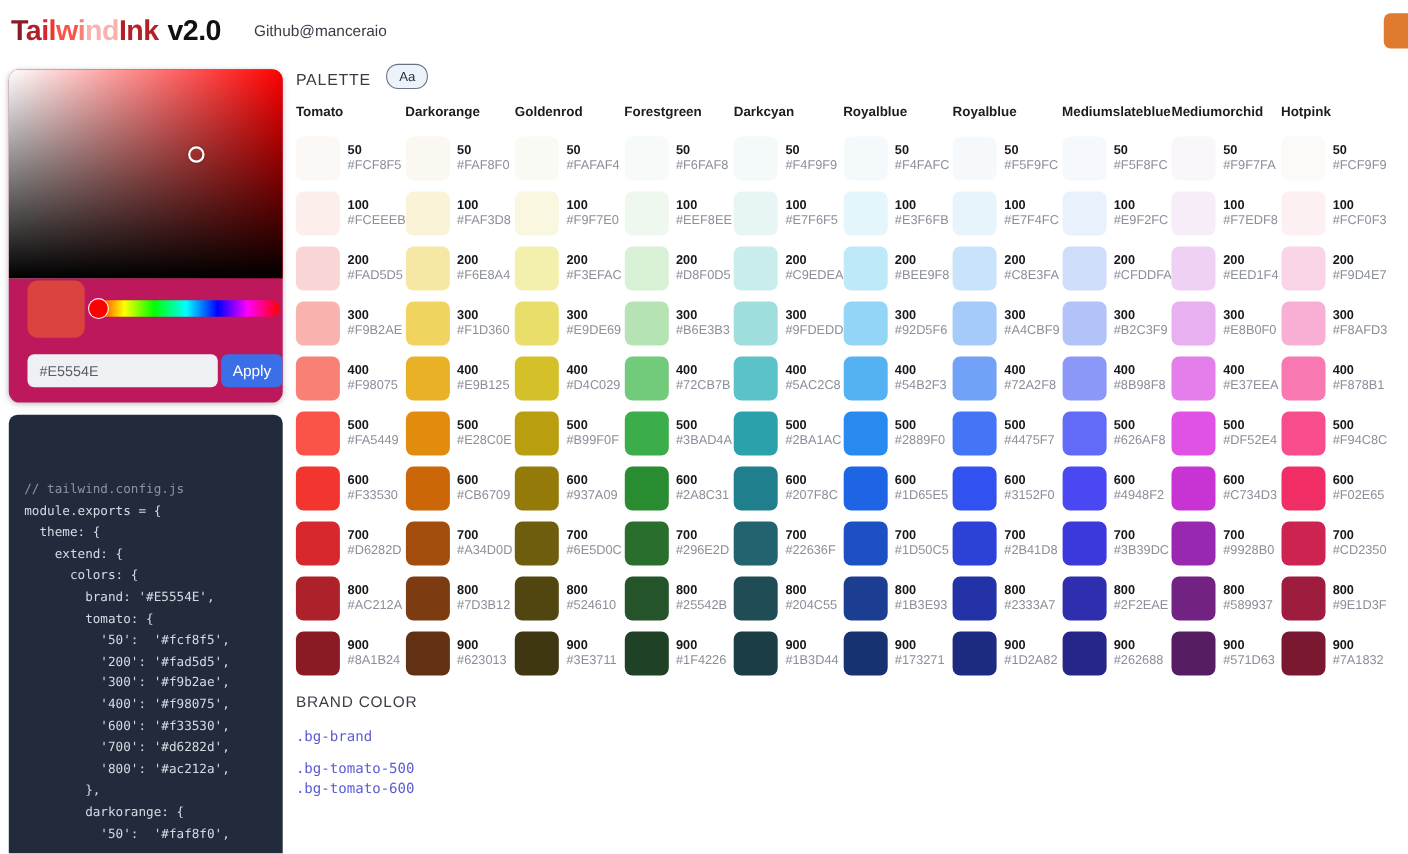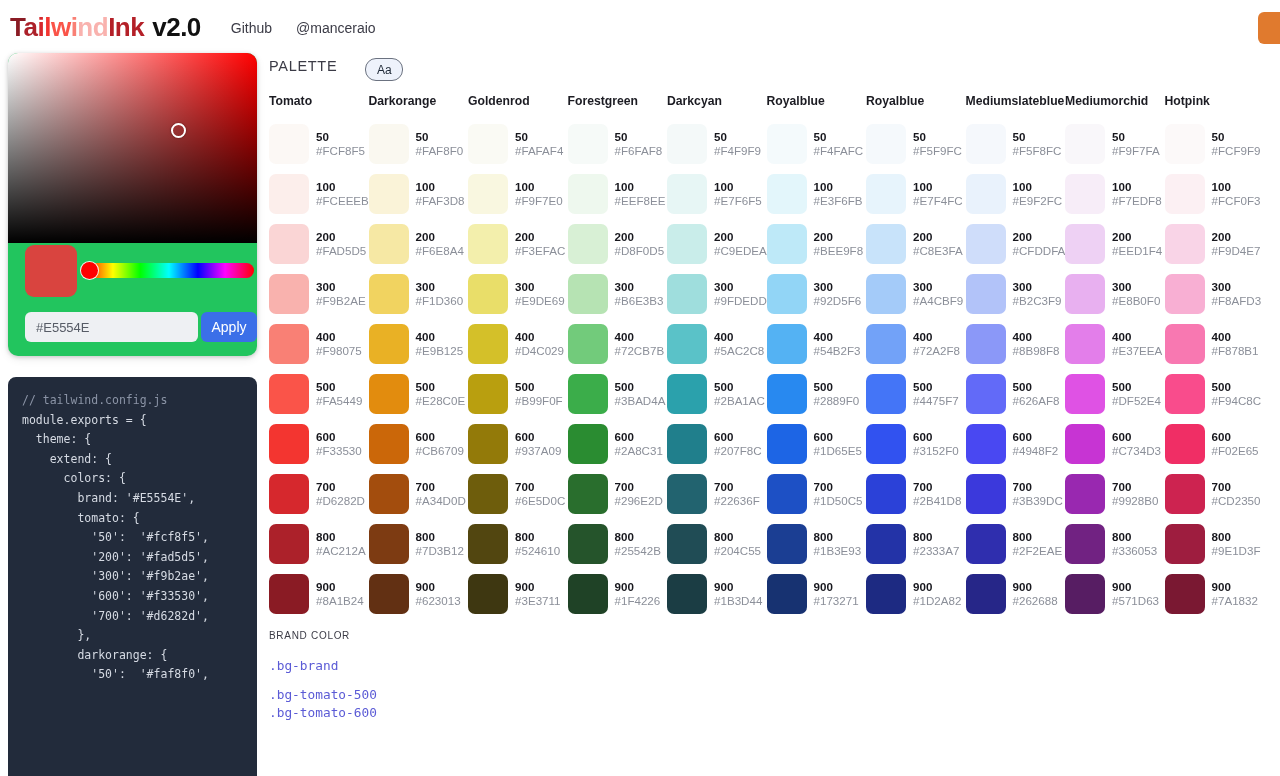--- a/index.html
+++ b/index.html
@@ -20,36 +20,36 @@
   .logo .g1 { color: #8A1B24; }
   .logo .g2 { color: #AC212A; }
   .logo .g3 { color: #D6282D; }
   .logo .g4 { color: #F33530; }
   .logo .g5 { color: #FA5449; }
   .logo .g6 { color: #F98075; }
   .logo .g7 { color: #F9B2AE; }
   .logo .g8 { color: #B42028; }
   .logo .ver { color: #111111; margin-left: 8px; }
   .navlink {
-    font-size: 14px; color: #3b3b46; margin-left: 24px; text-decoration: none;
+    font-size: 14px; color: #3b3b46; text-decoration: none;
     white-space: nowrap;
   }
   .navlink.first { margin-left: 30px; }
   .export-btn {
     position: absolute; top: 12px; left: 1258px; width: 46px; height: 32px;
     background: #E07A2E; border-radius: 6px; border: none; color: #fff;
     font-size: 14px; font-family: "Liberation Sans", sans-serif;
     display: flex; align-items: center; justify-content: center;
     padding-left: 6px; overflow: hidden;
   }
 
   
   .picker-card {
-    position: absolute; left: 8px; top: 53px; width: 249px; height: 303px;
-    background: #22c55e; border-radius: 10px;
+    position: absolute; left: 8px; top: 63px; width: 249px; height: 303px;
+    background: #be185d; border-radius: 10px;
     box-shadow: 0 1px 4px rgba(0,0,0,0.18), 0 3px 10px rgba(0,0,0,0.08);
     overflow: hidden;
   }
   .sat-box {
     position: relative; width: 249px; height: 190px;
     background:
       linear-gradient(to top, #000 0%, rgba(0,0,0,0) 100%),
       linear-gradient(to right, #fff 0%, #ff0000 100%);
   }
   .sat-handle {
@@ -91,26 +91,26 @@
 
   .code-card {
     position: absolute; left: 8px; top: 377px; width: 249px; height: 399px;
     background: #222b3b; border-radius: 8px 8px 0 0;
     padding: 14px 0 0 14px; overflow: hidden;
   }
   .code-line {
     font-family: "DejaVu Sans Mono", monospace; font-size: 11.5px;
     line-height: 19.6px; color: #d5dae3; white-space: pre;
   }
-  .code-line.comment { color: #8b94a6; }
+  .code-line.comment { color: #8b94a6; margin-top: 44px; }
 
   
   .palette-head {
     position: absolute; left: 269px; top: 58px;
-    display: flex; align-items: flex-start; gap: 28px;
+    display: flex; align-items: flex-end; gap: 14px;
   }
   .palette-title { font-size: 14.5px; letter-spacing: 0.7px; color: #3b3b46; }
   .aa-toggle {
     width: 38px; height: 23px; border: 1.4px solid #6b7280; border-radius: 11px;
     background: #eef2fb; color: #1f2937; font-size: 12px;
     font-family: "Liberation Sans", sans-serif;
     display: flex; align-items: center; justify-content: center;
   }
 
   .grid { position: absolute; left: 269px; top: 94px; display: flex; }
@@ -120,21 +120,21 @@
     height: 25px; white-space: nowrap;
   }
   .shade-row { display: flex; align-items: center; height: 50px; }
   .swatch { width: 40px; height: 40px; border-radius: 7px; flex: none; }
   .shade-meta { margin-left: 7px; line-height: 1.22; }
   .shade-num { font-size: 11.6px; font-weight: bold; color: #17171d; }
   .shade-hex { font-size: 11.6px; color: #8b8f99; white-space: nowrap; }
 
   
   .brand-sec { position: absolute; left: 269px; top: 630px; }
-  .brand-title { font-size: 10px; letter-spacing: 0.7px; color: #3b3b46; }
+  .brand-title { font-size: 14px; letter-spacing: 0.7px; color: #3b3b46; }
   .css-class {
     font-family: "DejaVu Sans Mono", monospace; font-size: 12.8px;
     color: #5b5bd6; margin-top: 17px;
   }
   .notice {
     display: inline-block; margin-top: 11px;
     background: #fdf6b8; border: 1.2px solid #e9d94a; border-radius: 14px;
     padding: 5px 17px; font-size: 13px; color: #4a4120;
   }
   .css-class.tight { margin-top: 14px; }
@@ -173,22 +173,24 @@
       <div class="code-line comment">// tailwind.config.js</div>
       <div class="code-line">module.exports = {</div>
       <div class="code-line">  theme: {</div>
       <div class="code-line">    extend: {</div>
       <div class="code-line">      colors: {</div>
       <div class="code-line">        brand: '#E5554E',</div>
       <div class="code-line">        tomato: {</div>
       <div class="code-line">          '50':  '#fcf8f5',</div>
       <div class="code-line">          '200': '#fad5d5',</div>
       <div class="code-line">          '300': '#f9b2ae',</div>
+      <div class="code-line">          '400': '#f98075',</div>
       <div class="code-line">          '600': '#f33530',</div>
       <div class="code-line">          '700': '#d6282d',</div>
+      <div class="code-line">          '800': '#ac212a',</div>
       <div class="code-line">        },</div>
       <div class="code-line">        darkorange: {</div>
       <div class="code-line">          '50':  '#faf8f0',</div>
     </div>
 
   <div class="palette-head">
     <div class="palette-title">PALETTE</div>
     <div class="aa-toggle">Aa</div>
   </div>
 
@@ -832,21 +834,21 @@
           <div class="swatch" style="background: rgb(153, 40, 176);"></div>
           <div class="shade-meta">
             <div class="shade-num">700</div>
             <div class="shade-hex">#9928B0</div>
           </div>
         </div>
         <div class="shade-row">
           <div class="swatch" style="background: rgb(113, 34, 130);"></div>
           <div class="shade-meta">
             <div class="shade-num">800</div>
-            <div class="shade-hex">#336053</div>
+            <div class="shade-hex">#589937</div>
           </div>
         </div>
         <div class="shade-row">
           <div class="swatch" style="background: rgb(87, 29, 99);"></div>
           <div class="shade-meta">
             <div class="shade-num">900</div>
             <div class="shade-hex">#571D63</div>
           </div>
         </div>
       </div>

